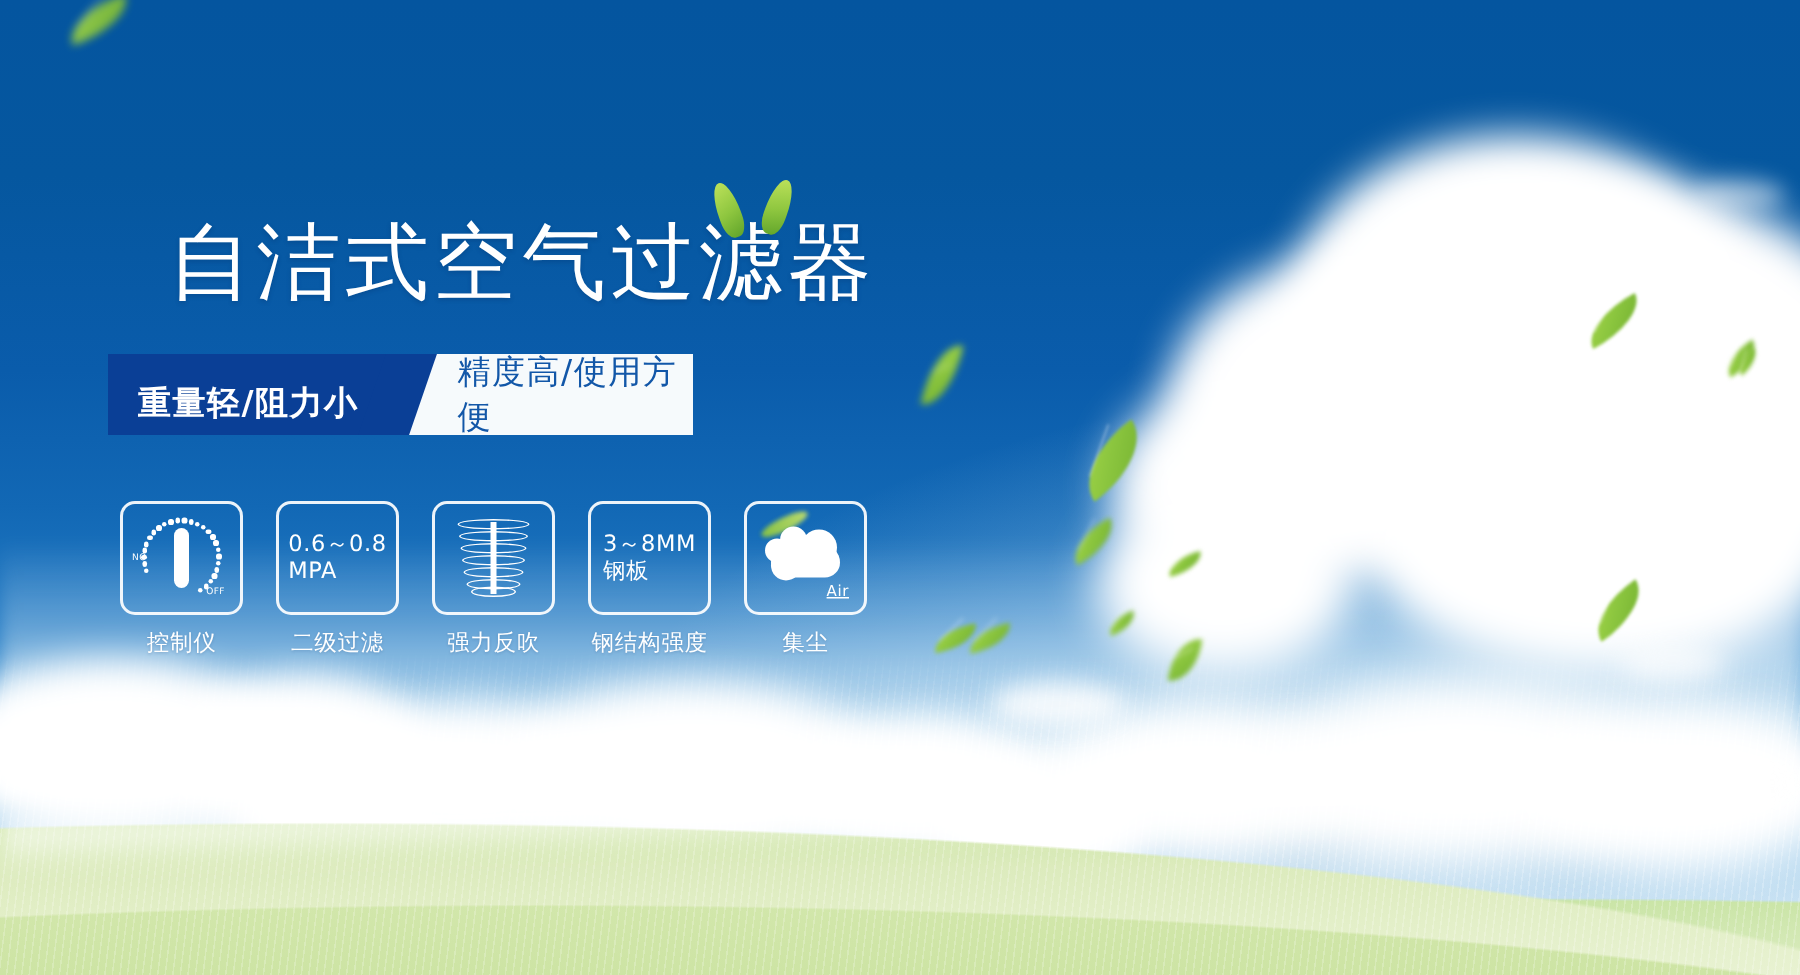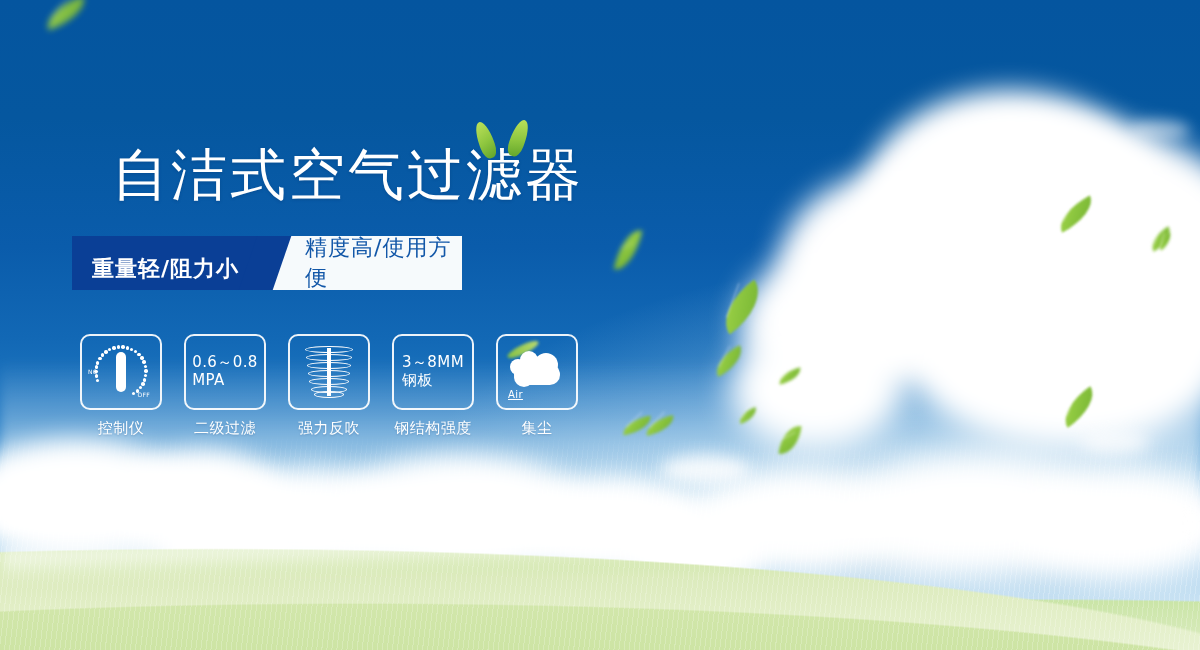--- a/index.html
+++ b/index.html
@@ -248,21 +248,21 @@
 
   
   .airicon{ position:relative; width:58px; height:50px; }
   .airicon .puff{ position:absolute; background:#ffffff; border-radius:50%; }
   .airicon .body{
     position:absolute; left:6px; top:16px; width:46px; height:22px;
     background:#ffffff; border-radius:13px 13px 11px 11px;
   }
   .airicon .airtxt{
     position:absolute; left:0; right:0; bottom:-3px;
-    text-align:left; font-size:10px; color:#ffffff;
+    text-align:right; font-size:10px; color:#ffffff;
     letter-spacing:.4px;
     font-family:"DejaVu Sans","Liberation Sans",sans-serif;
     text-decoration:underline;
   }
   .airicon .streak{
     position:absolute; left:-2px; top:-2px;
     width:34px; height:9px;
     background:linear-gradient(90deg,#8cc63f,#c3e06a);
     border-radius:50%;
     transform:rotate(-26deg);

